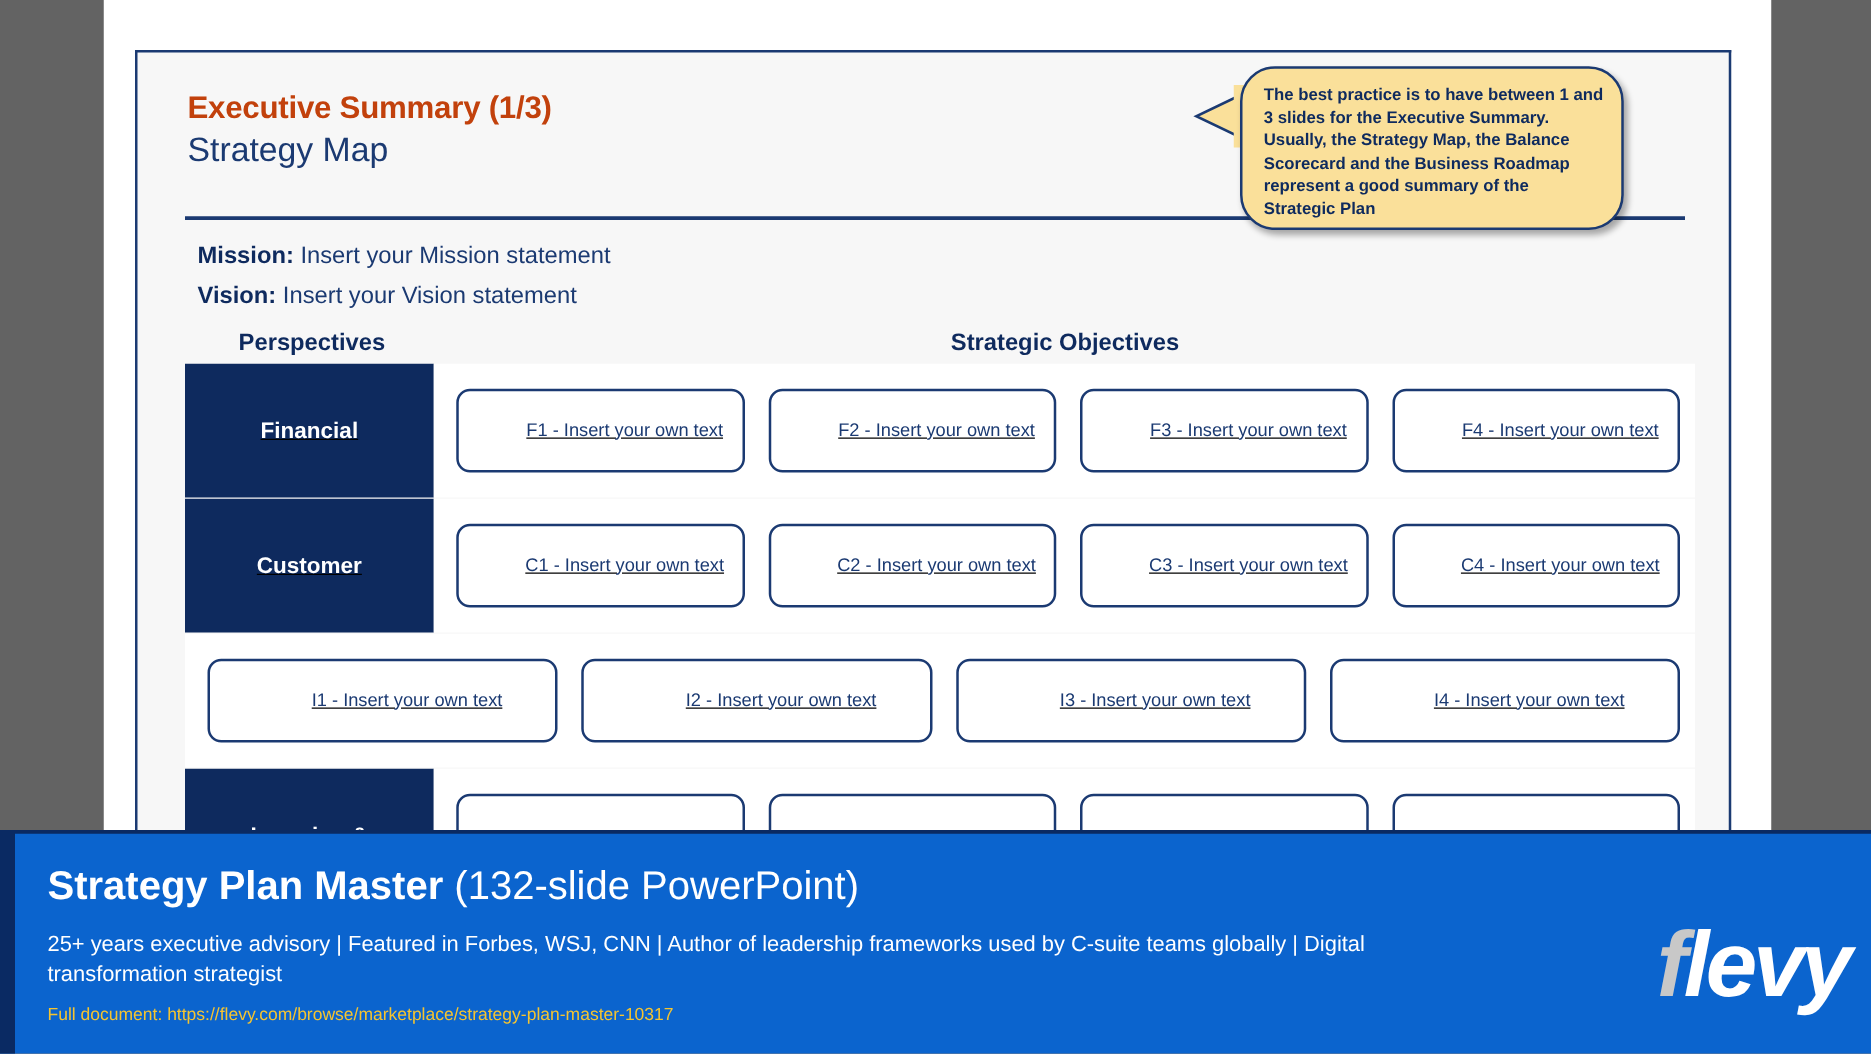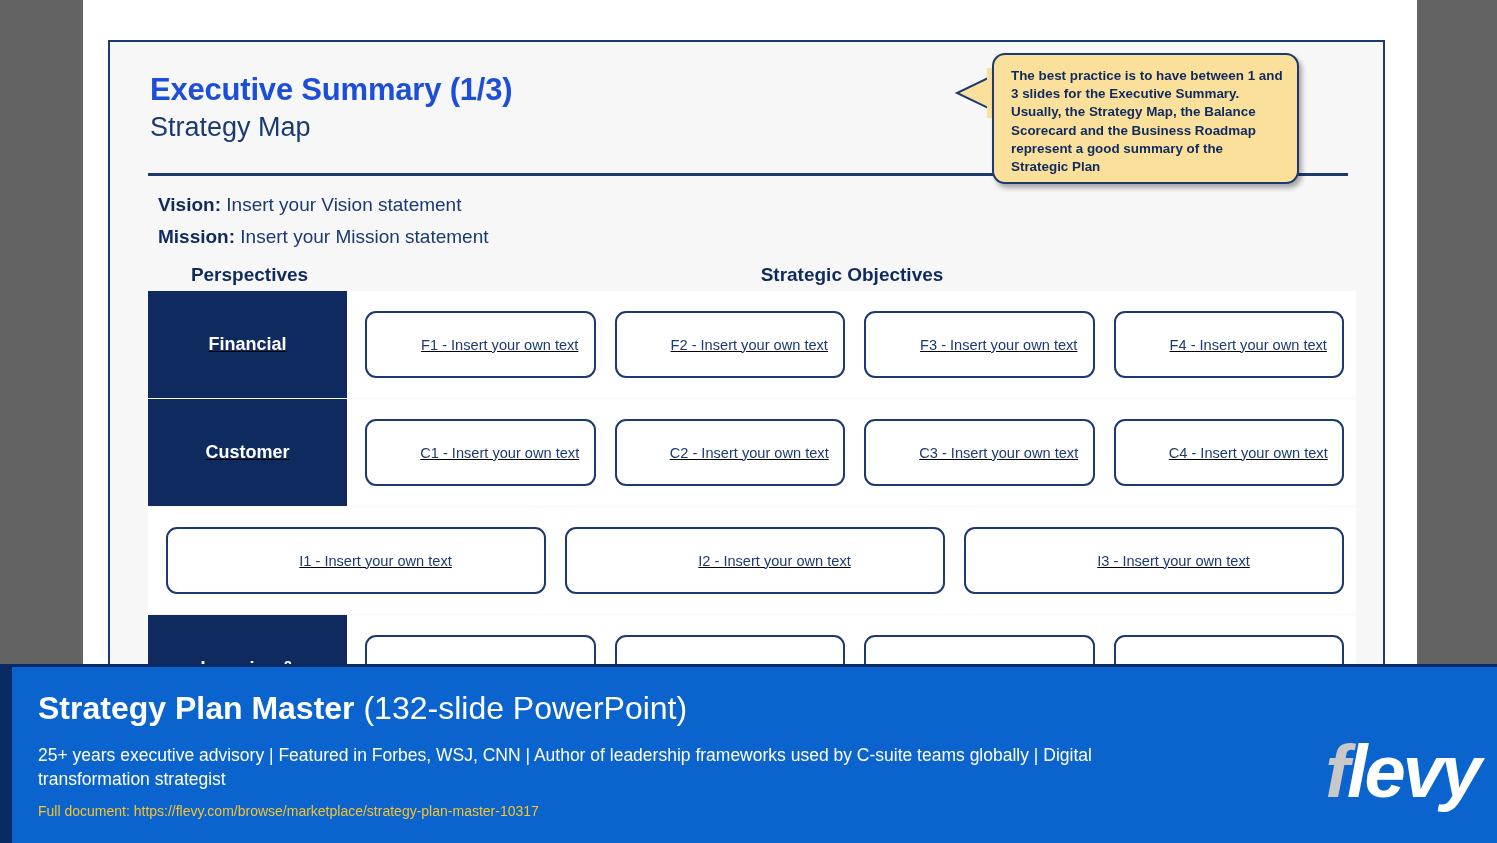--- a/index.html
+++ b/index.html
@@ -29,21 +29,21 @@
     width: 1277px; height: 639px;
     background: #f7f7f7;
     border: 2px solid #1b3a72;
     border-bottom: none;
     overflow: hidden;
   }
 
   
   .title-block { position: absolute; left: 40px; top: 30px; }
   .title-main {
-    font-size: 31px; font-weight: bold; color: #1d4ed8;
+    font-size: 25px; font-weight: bold; color: #c2410c;
     letter-spacing: -0.2px; line-height: 1.18;
   }
   .title-sub {
     font-size: 27px; font-weight: normal; color: #1b3a72;
     line-height: 1.22; margin-top: 2px;
   }
 
   .title-rule {
     position: absolute;
     left: 38px; top: 131px;
@@ -59,21 +59,21 @@
   }
   .mv-line .mv-key { font-weight: bold; color: #0e2a5e; }
 
   
   .callout-wrap { position: absolute; left: 837px; top: 11px; width: 360px; height: 145px; }
   .callout-box {
     position: absolute; left: 45px; top: 0;
     width: 307px; height: 131px;
     background: #fae09a;
     border: 2px solid #1b3a72;
-    border-radius: 13px;
+    border-radius: 28px;
     box-shadow: 3px 4px 5px rgba(0,0,0,0.33);
     padding: 12px 13px 0 17px;
   }
   .callout-text {
     font-size: 13.4px; font-weight: bold; color: #0e2a5e;
     line-height: 1.36;
   }
   .callout-tail {
     position: absolute; left: 0; top: 13px;
     width: 58px; height: 58px;
@@ -178,26 +178,26 @@
 
   <div class="title-block">
     <div class="title-main">Executive Summary (1/3)</div>
     <div class="title-sub">Strategy Map</div>
   </div>
 
   <div class="title-rule"></div>
 
   <div class="mv-block">
     <div class="mv-line">
+      <span class="mv-key">Mission:</span>
+      <span>Insert your Mission statement</span>
+    </div>
+    <div class="mv-line">
       <span class="mv-key">Vision:</span>
       <span>Insert your Vision statement</span>
-    </div>
-    <div class="mv-line">
-      <span class="mv-key">Mission:</span>
-      <span>Insert your Mission statement</span>
     </div>
   </div>
 
   <div class="callout-wrap">
     <svg class="callout-tail" viewBox="0 0 58 58">
       <path d="M58 4 L10 27 L58 50 Z" fill="#fae09a" stroke="#1b3a72" stroke-width="2"></path>
       <rect x="40" y="2" width="20" height="50" fill="#fae09a"></rect>
     </svg>
     <div class="callout-box">
       <div class="callout-text">The best practice is to have between 1 and 3 slides for the Executive Summary. Usually, the Strategy Map, the Balance Scorecard and the Business Roadmap represent a good summary of the Strategic Plan</div>
@@ -224,20 +224,21 @@
           <div class="obj-box">C2 - Insert your own text</div>
           <div class="obj-box">C3 - Insert your own text</div>
           <div class="obj-box">C4 - Insert your own text</div>
         </div>
       </div>
       <div class="matrix-row">
         <div class="obj-band">
           <div class="obj-box">I1 - Insert your own text</div>
           <div class="obj-box">I2 - Insert your own text</div>
           <div class="obj-box">I3 - Insert your own text</div>
+          <div class="obj-box">I4 - Insert your own text</div>
         </div>
       </div>
       <div class="matrix-row">
         <div class="persp-cell">Learning &amp;</div>
         <div class="obj-band">
           <div class="obj-box"></div>
           <div class="obj-box"></div>
           <div class="obj-box"></div>
           <div class="obj-box"></div>
         </div>

